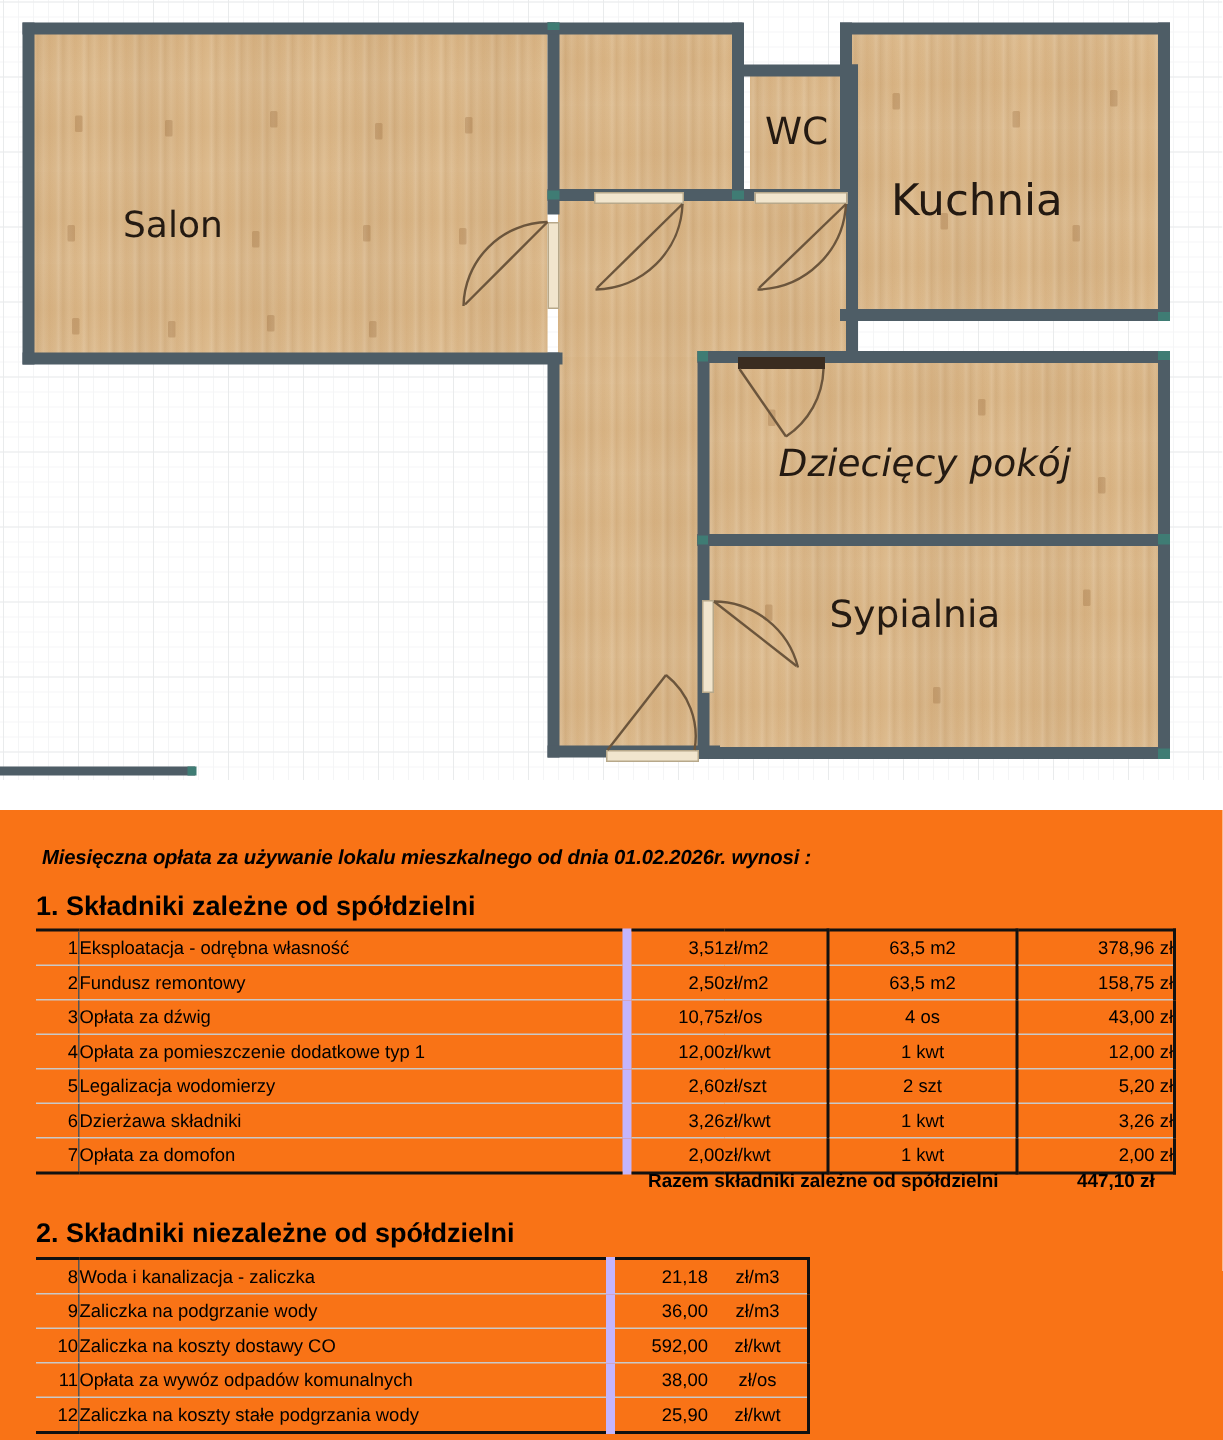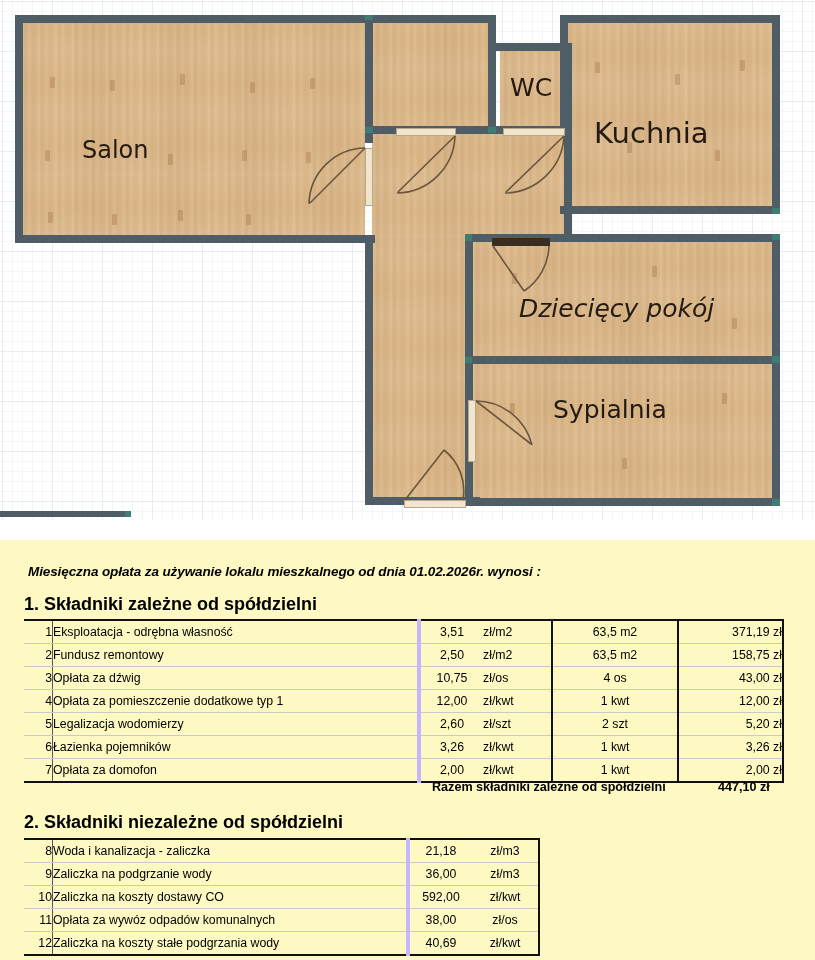--- a/index.html
+++ b/index.html
@@ -114,21 +114,21 @@
     white-space: nowrap;
   }
 
   
   #doc {
     position: absolute;
     left: 0;
     top: 540px;
     width: 815px;
     height: 420px;
-    background: #fef9c3;
+    background: #f97316;
   }
   .doc-heading {
     position: absolute;
     font-family: "Liberation Sans", sans-serif;
     font-weight: bold;
     font-style: italic;
     font-size: 13.5px;
     letter-spacing: -0.1px;
     white-space: nowrap;
   }
@@ -162,25 +162,25 @@
 
   td.c-no {
     width: 28px;
     text-align: right;
     padding-right: 5px;
     border-right: 1px solid #555;
   }
   td.c-name {
     padding-left: 6px;
     text-align: left;
-    border-right: 4px solid #c4b5fd;
+    border-right: 6px solid #c4b5fd;
   }
   td.c-rate {
     width: 62px;
-    text-align: center;
+    text-align: right;
     padding-right: 5px;
     margin-left: 28px;
   }
   td.c-unit {
     width: 68px;
     text-align: left;
     border-right: 2px solid #111;
   }
   td.c-qty {
     width: 124px;
@@ -350,21 +350,21 @@
   <div class="section-title" style="left:24px; top:54px;">1. Składniki zależne od spółdzielni</div>
 
   <table class="fees" style="left:24px; top:79px; width:760px;">
     <tbody>
         <tr>
           <td class="c-no">1</td>
           <td class="c-name">Eksploatacja - odrębna własność</td>
           <td class="c-rate">3,51</td>
           <td class="c-unit">zł/m2</td>
           <td class="c-qty">63,5 m2</td>
-          <td class="c-total">371,19 zł</td>
+          <td class="c-total">378,96 zł</td>
         </tr>
         <tr>
           <td class="c-no">2</td>
           <td class="c-name">Fundusz remontowy</td>
           <td class="c-rate">2,50</td>
           <td class="c-unit">zł/m2</td>
           <td class="c-qty">63,5 m2</td>
           <td class="c-total">158,75 zł</td>
         </tr>
         <tr>
@@ -386,21 +386,21 @@
         <tr>
           <td class="c-no">5</td>
           <td class="c-name">Legalizacja wodomierzy</td>
           <td class="c-rate">2,60</td>
           <td class="c-unit">zł/szt</td>
           <td class="c-qty">2 szt</td>
           <td class="c-total">5,20 zł</td>
         </tr>
         <tr>
           <td class="c-no">6</td>
-          <td class="c-name">Łazienka pojemników</td>
+          <td class="c-name">Dzierżawa składniki</td>
           <td class="c-rate">3,26</td>
           <td class="c-unit">zł/kwt</td>
           <td class="c-qty">1 kwt</td>
           <td class="c-total">3,26 zł</td>
         </tr>
         <tr>
           <td class="c-no">7</td>
           <td class="c-name">Opłata za domofon</td>
           <td class="c-rate">2,00</td>
           <td class="c-unit">zł/kwt</td>
@@ -439,19 +439,19 @@
         </tr>
         <tr>
           <td class="c-no">11</td>
           <td class="c-name">Opłata za wywóz odpadów komunalnych</td>
           <td class="c-rate">38,00</td>
           <td class="c-unit-last">zł/os</td>
         </tr>
         <tr>
           <td class="c-no">12</td>
           <td class="c-name">Zaliczka na koszty stałe podgrzania wody</td>
-          <td class="c-rate">40,69</td>
+          <td class="c-rate">25,90</td>
           <td class="c-unit-last">zł/kwt</td>
         </tr>
       </tbody>
   </table>
 
 </div>
 
 </body></html>

